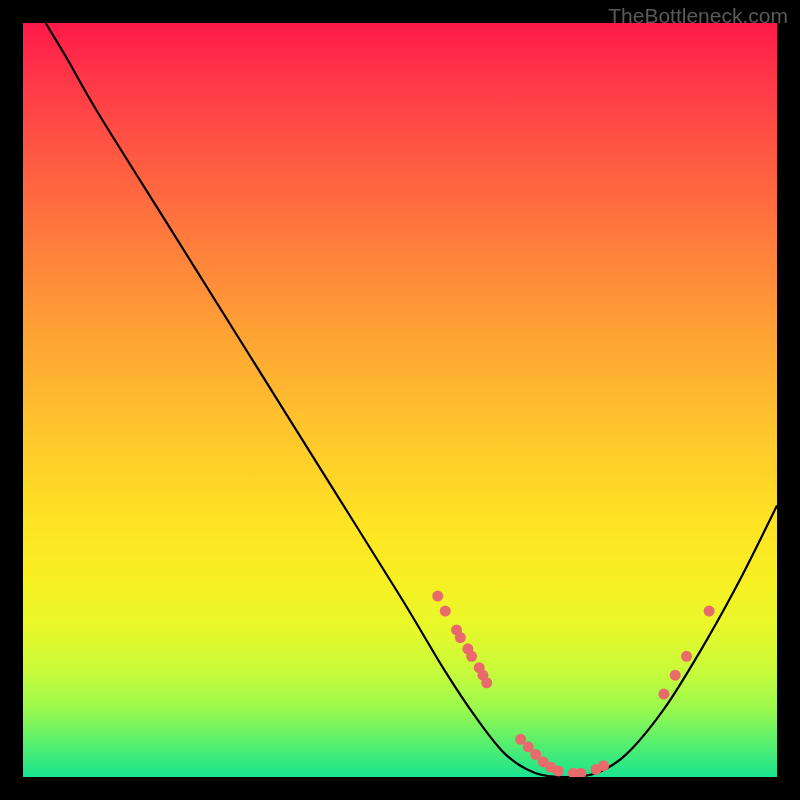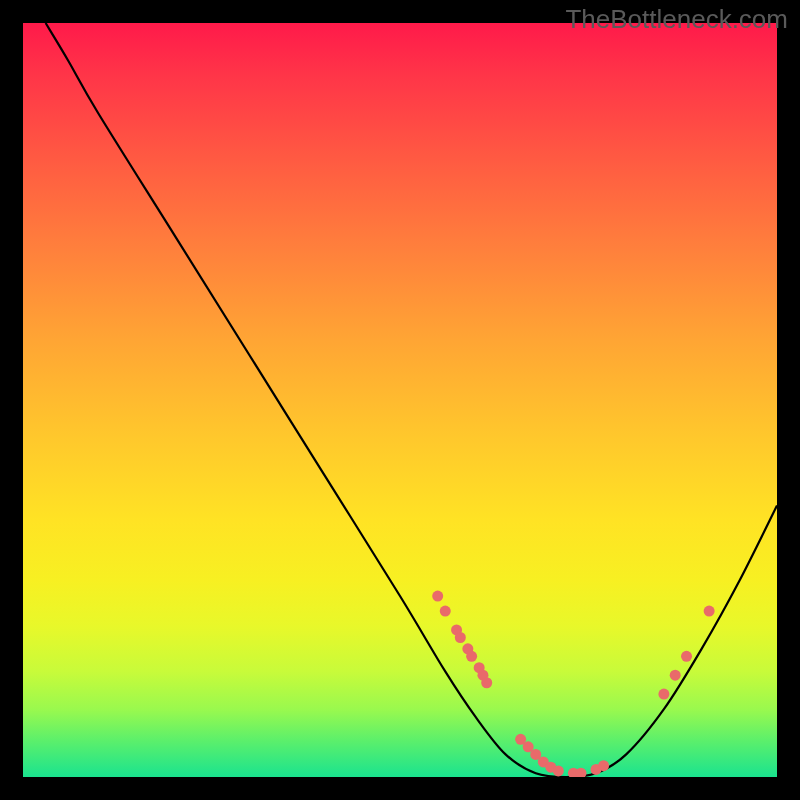--- a/index.html
+++ b/index.html
@@ -8,21 +8,21 @@
     height: 800px;
     background: #000;
     position: relative;
     font-family: Arial, sans-serif;
   }
   .watermark {
     position: absolute;
     top: 4px;
     right: 12px;
     color: #5a5a5a;
-    font-size: 26px;
+    font-size: 21px;
     font-weight: 500;
     z-index: 10;
   }
   .plot-area {
     position: absolute;
     left: 23px;
     top: 23px;
     width: 754px;
     height: 754px;
   }

